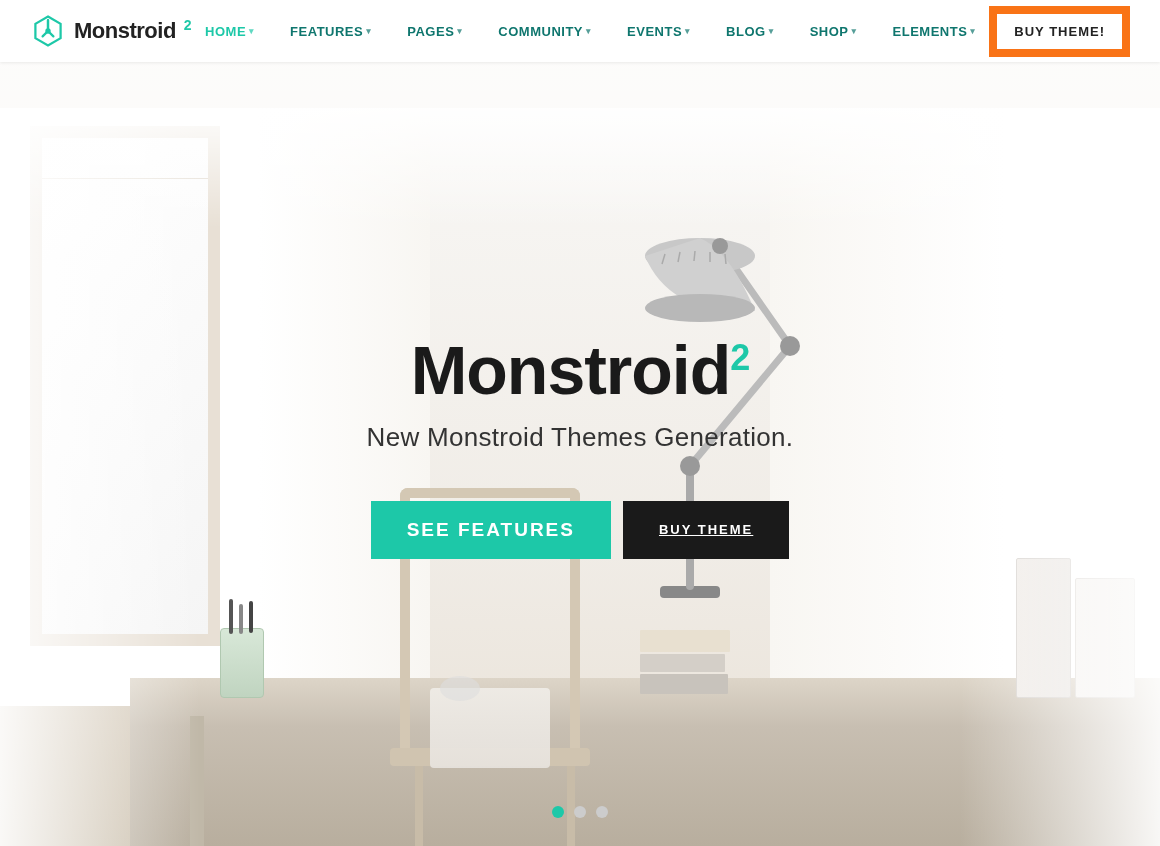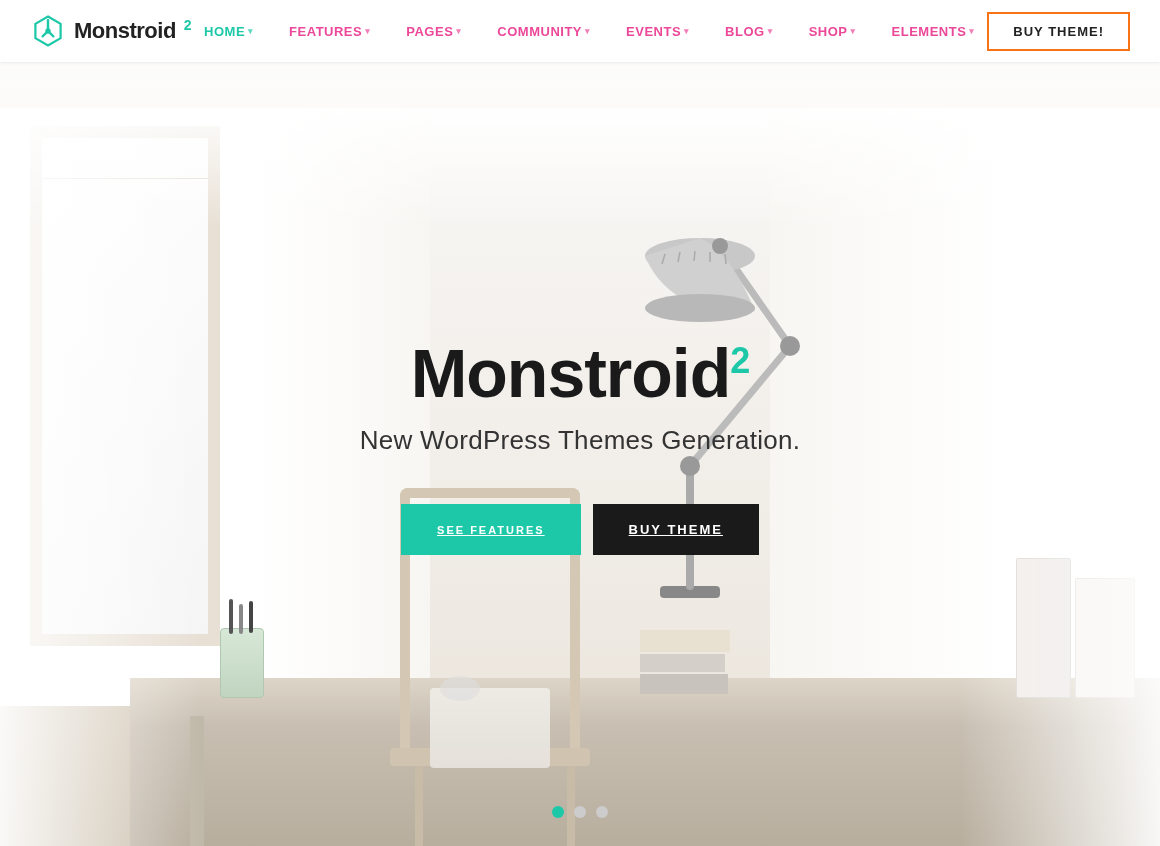--- a/index.html
+++ b/index.html
@@ -50,41 +50,41 @@
       gap: 12px;
     }
 
     .nav-item {
       display: flex;
       align-items: center;
       gap: 3px;
       padding: 8px 12px;
       font-size: 13px;
       font-weight: 600;
-      color: #ec4899;
+      color: #0f766e;
       text-transform: uppercase;
       letter-spacing: 0.5px;
       cursor: pointer;
       text-decoration: none;
     }
 
     .nav-item.active {
       color: #1dc8a8;
     }
 
     .nav-item .chevron {
       font-size: 9px;
       opacity: 0.7;
     }
 
     .buy-btn {
       background: #fff;
-      border: 2px solid #f97316;
+      border: 8px solid #f97316;
       color: #222;
-      padding: 10px 24px;
+      padding: 10px 17px;
       font-size: 13px;
       font-weight: 700;
       text-transform: uppercase;
       letter-spacing: 1px;
       cursor: pointer;
     }
 
     
     .hero {
       position: absolute;
@@ -210,27 +210,26 @@
 
     .hero-buttons {
       display: flex;
       gap: 12px;
     }
 
     .btn-see-features {
       background: #1dc8a8;
       color: #fff;
       padding: 18px 36px;
-      font-size: 11px;
+      font-size: 19px;
       font-weight: 700;
       text-transform: uppercase;
       letter-spacing: 2px;
       border: none;
       cursor: pointer;
-      text-decoration: underline;
     }
 
     .btn-buy-theme {
       background: #1a1a1a;
       color: #fff;
       padding: 18px 36px;
       font-size: 13px;
       font-weight: 700;
       text-transform: uppercase;
       letter-spacing: 2px;
@@ -432,21 +431,21 @@
   </div>
 
   <div class="fade-left"></div>
   <div class="fade-right"></div>
   <div class="fade-top"></div>
 
   <div class="hero-content">
     <h1 class="hero-title">
       <span>Monstroid</span><sup style="color:#1dc8a8;font-size:36px;">2</sup>
     </h1>
-    <p class="hero-subtitle">New WordPress Themes Generation.</p>
+    <p class="hero-subtitle">New Monstroid Themes Generation.</p>
     <div class="hero-buttons">
       <button class="btn-see-features">SEE FEATURES</button>
       <button class="btn-buy-theme">BUY THEME</button>
     </div>
   </div>
 
   <div class="slider-dots">
     <div class="dot active"></div>
     <div class="dot"></div>
     <div class="dot"></div>

